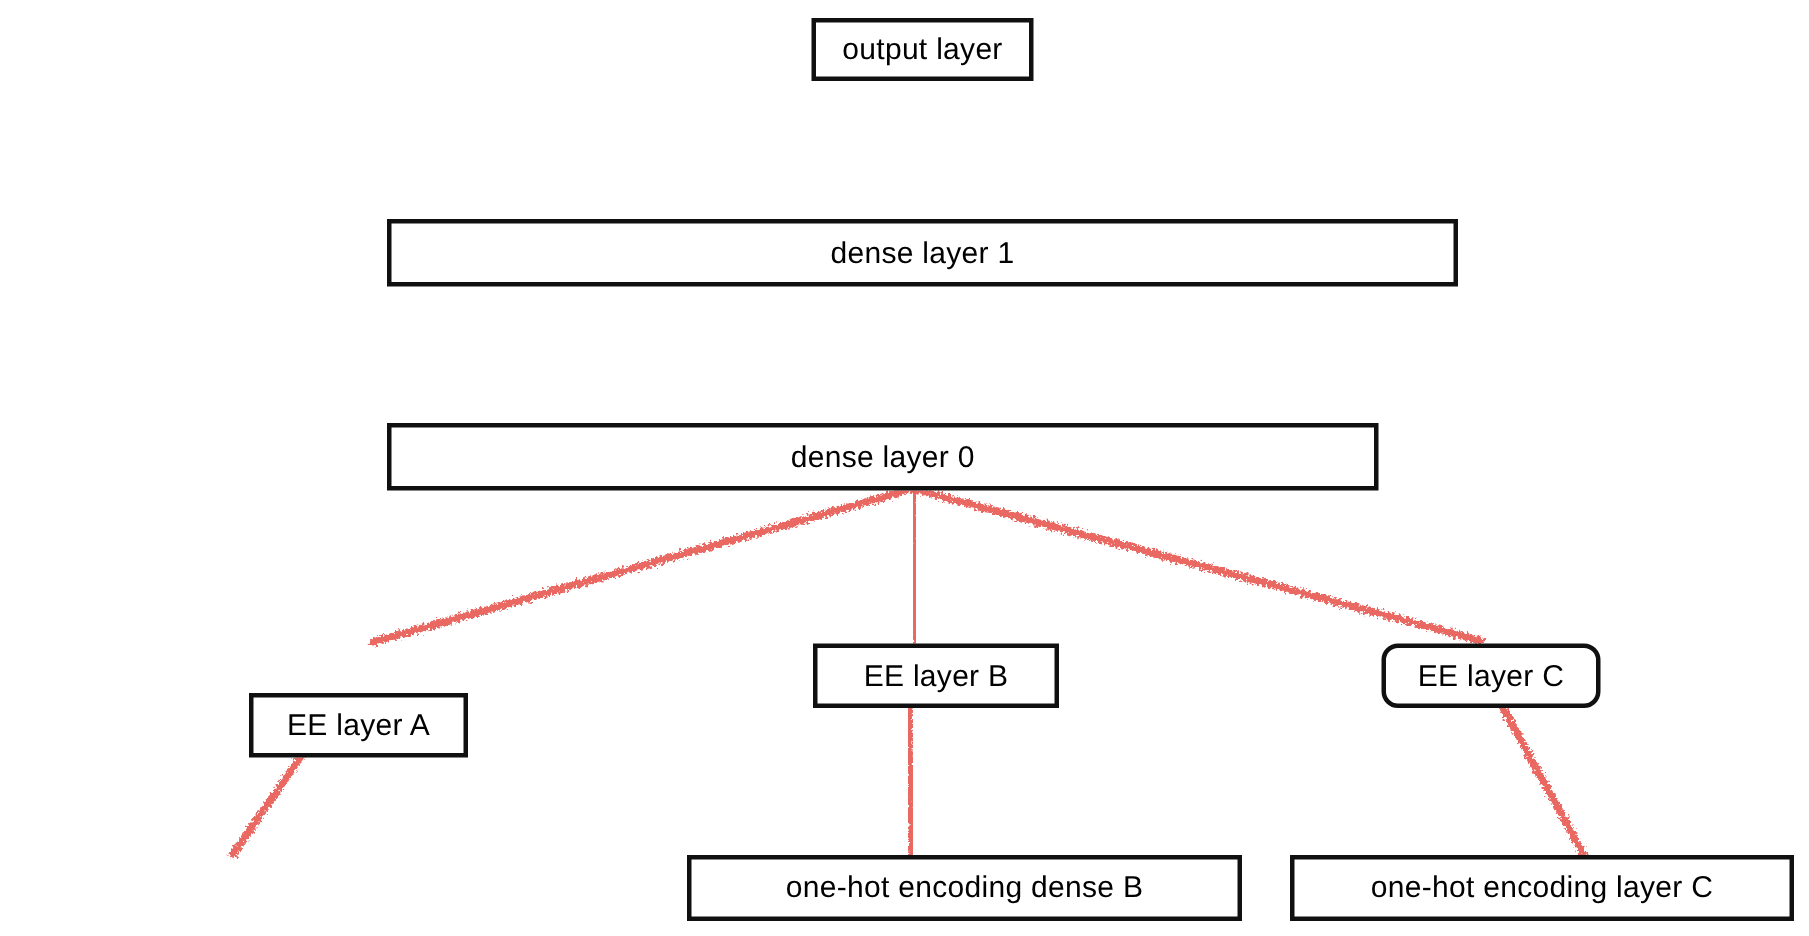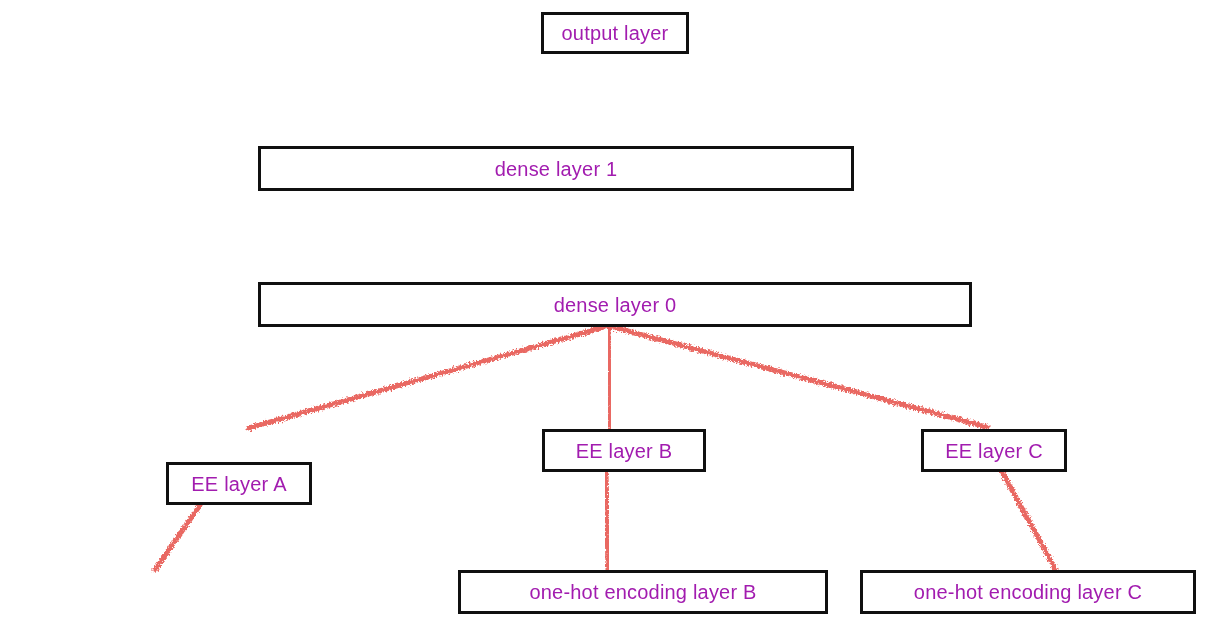--- a/index.html
+++ b/index.html
@@ -26,21 +26,21 @@
   .node {
     position: absolute;
     box-sizing: border-box;
     background: #ffffff;
     border: 3px solid #101010;
     display: flex;
     align-items: center;
     justify-content: center;
     font-size: 20px;
     line-height: 1;
-    color: #a21caf;
+    color: #000000;
     letter-spacing: 0.2px;
     white-space: nowrap;
   }
 </style>
 </head>
 <body>
 
 <div class="canvas">
 
   <svg class="edge-layer" width="1206" height="624" viewBox="0 0 1206 624" xmlns="http://www.w3.org/2000/svg">
@@ -58,35 +58,35 @@
         <line x1="609" y1="326" x2="987" y2="427" stroke="#e8615a" stroke-width="5" stroke-linecap="round" opacity="0.95" filter="url(#crayon)"></line>
         <line x1="223" y1="472" x2="155" y2="570" stroke="#e8615a" stroke-width="5" stroke-linecap="round" opacity="0.95" filter="url(#crayon)"></line>
         <line x1="606" y1="472" x2="608" y2="570" stroke="#e8615a" stroke-width="5" stroke-linecap="round" opacity="0.95" filter="url(#crayon)"></line>
         <line x1="1002" y1="472" x2="1056" y2="570" stroke="#e8615a" stroke-width="5" stroke-linecap="round" opacity="0.95" filter="url(#crayon)"></line>
       </g>
   </svg>
 
   <div class="node" style="left: 541px; top: 12px; width: 148px; height: 42px;">
     <span>output layer</span>
   </div>
-  <div class="node" style="left: 258px; top: 146px; width: 596px; height: 45px;">
+  <div class="node" style="left: 258px; top: 146px; width: 714px; height: 45px;">
     <span>dense layer 1</span>
   </div>
-  <div class="node" style="left: 258px; top: 282px; width: 714px; height: 45px;">
+  <div class="node" style="left: 258px; top: 282px; width: 661px; height: 45px;">
     <span>dense layer 0</span>
   </div>
   <div class="node" style="left: 166px; top: 429px; width: 146px; height: 43px; margin-top: 33px;">
     <span>EE layer A</span>
   </div>
   <div class="node" style="left: 542px; top: 429px; width: 164px; height: 43px;">
     <span>EE layer B</span>
   </div>
-  <div class="node" style="left: 921px; top: 429px; width: 146px; height: 43px;">
+  <div class="node" style="left: 921px; top: 429px; width: 146px; height: 43px; border-radius: 11px;">
     <span>EE layer C</span>
   </div>
   <div class="node" style="left: 458px; top: 570px; width: 370px; height: 44px;">
-    <span>one-hot encoding layer B</span>
+    <span>one-hot encoding dense B</span>
   </div>
   <div class="node" style="left: 860px; top: 570px; width: 336px; height: 44px;">
     <span>one-hot encoding layer C</span>
   </div>
 
 </div>
 
 </body></html>

